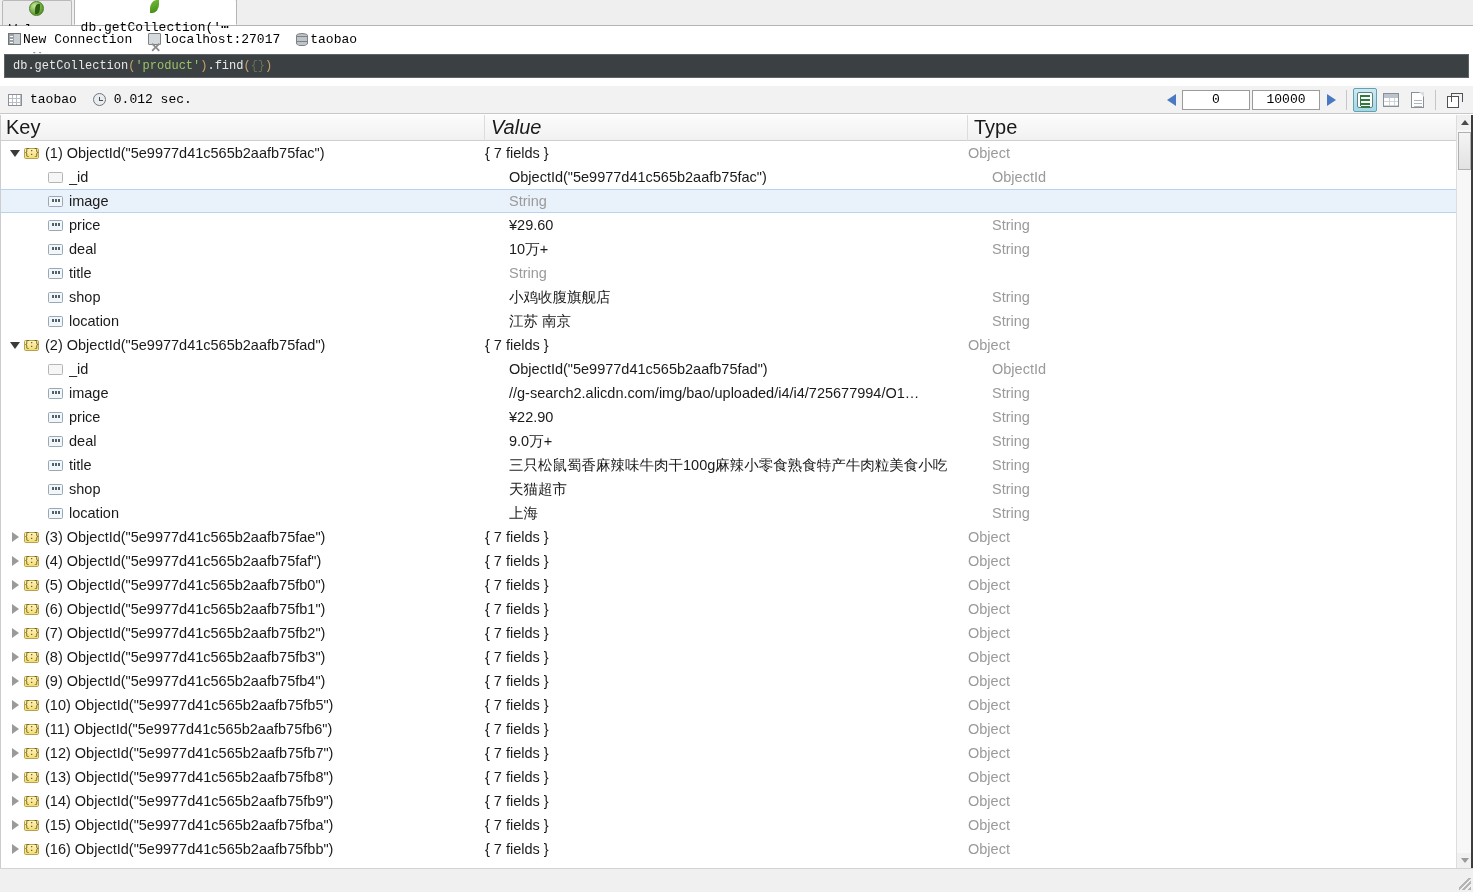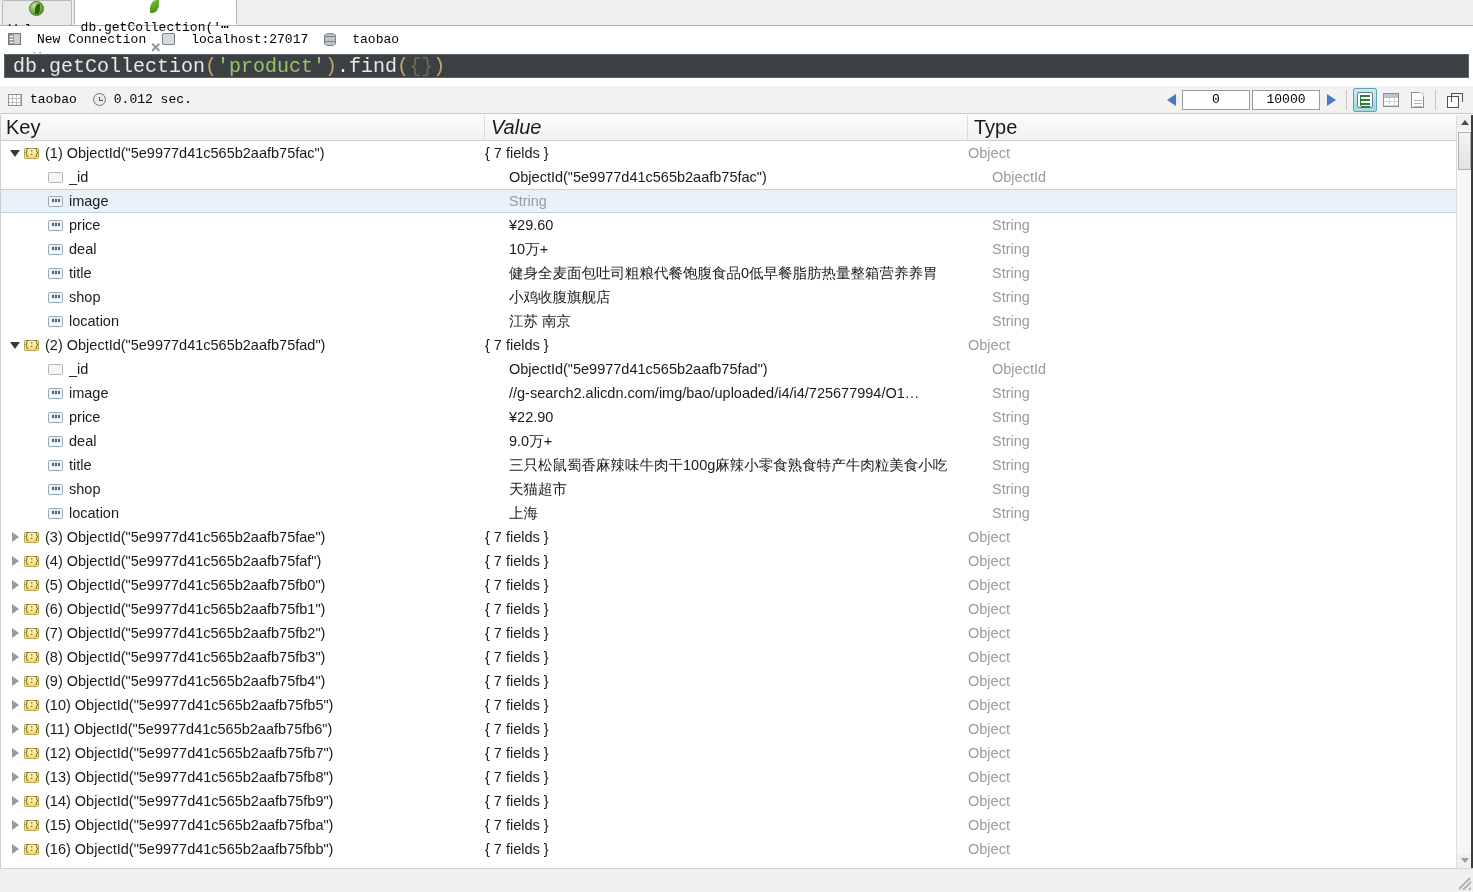--- a/index.html
+++ b/index.html
@@ -73,21 +73,21 @@
 
   
   #breadcrumb {
     position: absolute; left: 0; top: 26px; width: 1473px; height: 26px;
     background: #ffffff;
     display: flex; align-items: center;
     padding-left: 8px;
     font-family: "Liberation Mono", monospace;
     font-size: 13px; color: #000;
   }
-  .crumb { display: flex; align-items: center; gap: 16px; margin-right: 16px; justify-content: space-between; }
+  .crumb { display: flex; align-items: center; gap: 2px; margin-right: 16px; justify-content: space-between; }
   .ico-server {
     width: 13px; height: 12px; flex: 0 0 auto;
     background: linear-gradient(90deg,#9aa0a6 0 45%, #c9ced3 45% 100%);
     border: 1px solid #6e7479;
     position: relative;
   }
   .ico-server::after {
     content:""; position:absolute; left:1px; top:2px; width:3px; height:1px;
     background:#fff; box-shadow: 0 3px 0 #fff, 0 6px 0 #fff;
   }
@@ -110,21 +110,21 @@
   }
 
   
   #query-editor {
     position: absolute; left: 4px; top: 54px; width: 1465px; height: 24px;
     background: #3b4043;
     border: 1px solid #5d6366;
     display: flex; align-items: center;
     padding-left: 8px;
     font-family: "Liberation Mono", monospace;
-    font-size: 20px;
+    font-size: 12px;
     letter-spacing: 0px;
     white-space: pre;
   }
   .q-plain { color: #e8e8e8; }
   .q-paren { color: #c9a26b; }
   .q-str   { color: #9ac26a; }
   .q-brace { color: #6b6f54; }
 
   
   #result-toolbar {
@@ -505,21 +505,20 @@
       </div>
       <div class="cell-val">10万+</div>
       <div class="cell-type">String</div>
     </div>
     <div class="row">
       <div class="cell-key indent-1">
         <span class="twisty tw-none"></span>
         <span class="ico-str"></span>
         <span class="key-label">title</span>
       </div>
-      <div class="cell-val">健身全麦面包吐司粗粮代餐饱腹食品0低早餐脂肪热量整箱营养养胃</div>
       <div class="cell-type">String</div>
     </div>
     <div class="row">
       <div class="cell-key indent-1">
         <span class="twisty tw-none"></span>
         <span class="ico-str"></span>
         <span class="key-label">shop</span>
       </div>
       <div class="cell-val">小鸡收腹旗舰店</div>
       <div class="cell-type">String</div>

